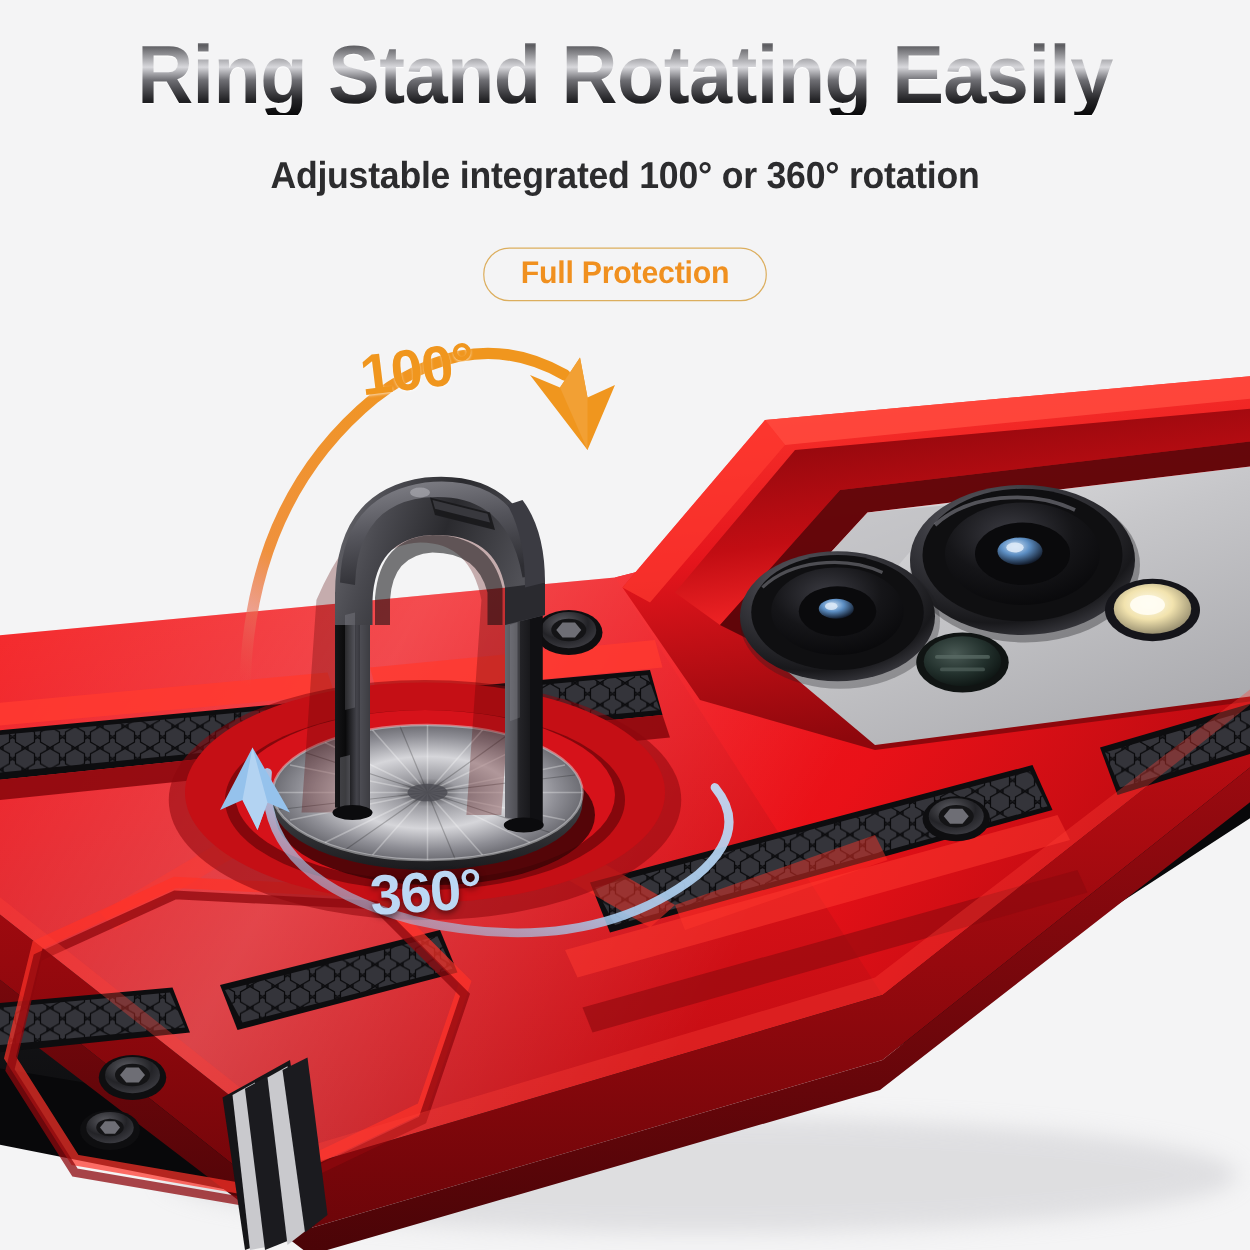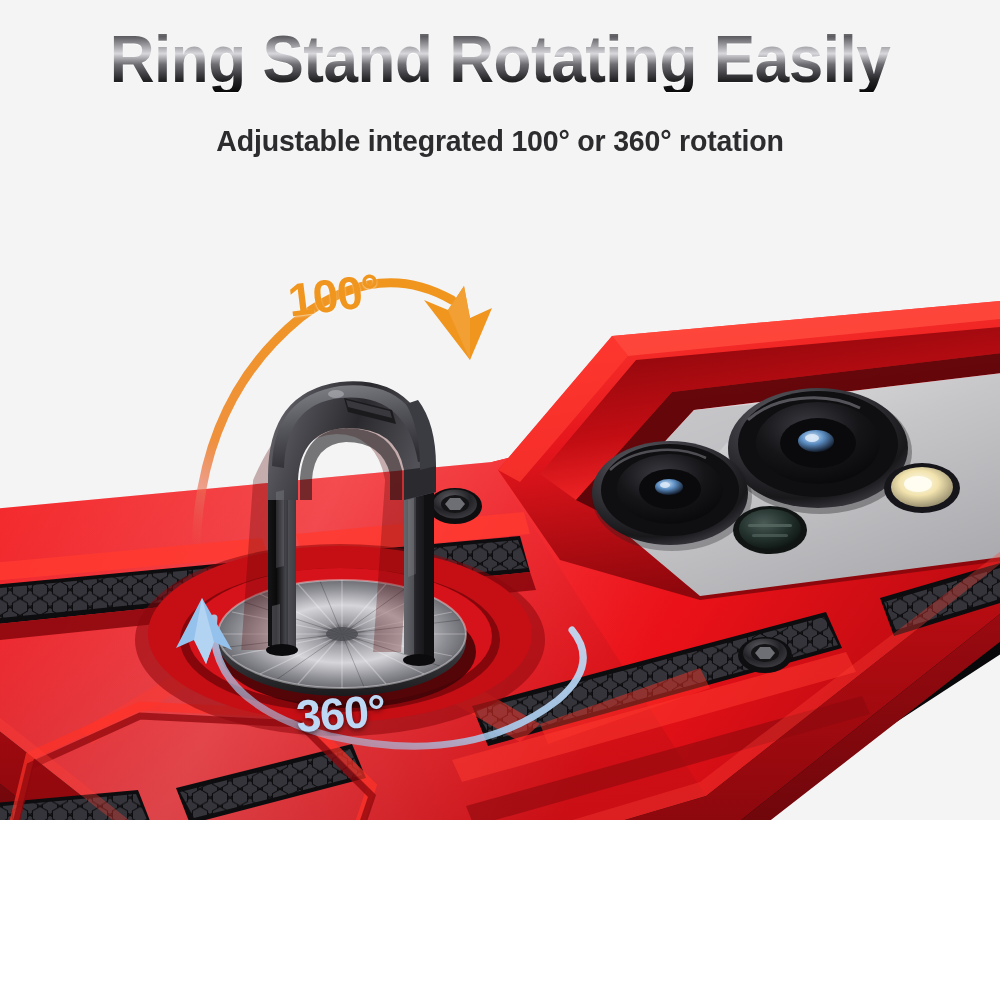--- a/index.html
+++ b/index.html
@@ -4,21 +4,21 @@
 <title>Ring Stand Rotating Easily</title>
 <style>
   html, body {
     margin: 0;
     padding: 0;
     background: #ffffff;
   }
   #stage {
     position: relative;
     width: 1000px;
-    height: 820px;
+    height: 1000px;
     overflow: hidden;
     background: #f4f4f5;
     font-family: "Liberation Sans", sans-serif;
     -webkit-font-smoothing: antialiased;
   }
 
   
   .headline {
     position: absolute;
     top: 26px;
@@ -537,18 +537,21 @@
         <path d="M202 598 L214 642 L206 664 L194 640 Z" fill="#b3d3f2"></path>
       </g>
 
     </svg>
   </div>
 
   <div class="headline">Ring Stand Rotating Easily</div>
 
   <div class="subhead">Adjustable integrated 100° or 360° rotation</div>
 
+  <div class="badge-wrap">
+    <span class="badge">Full Protection</span>
+  </div>
 
   <div class="lbl-100">100°</div>
 
   <div class="lbl-360">360°</div>
 
 </div>
 
 </body></html>

